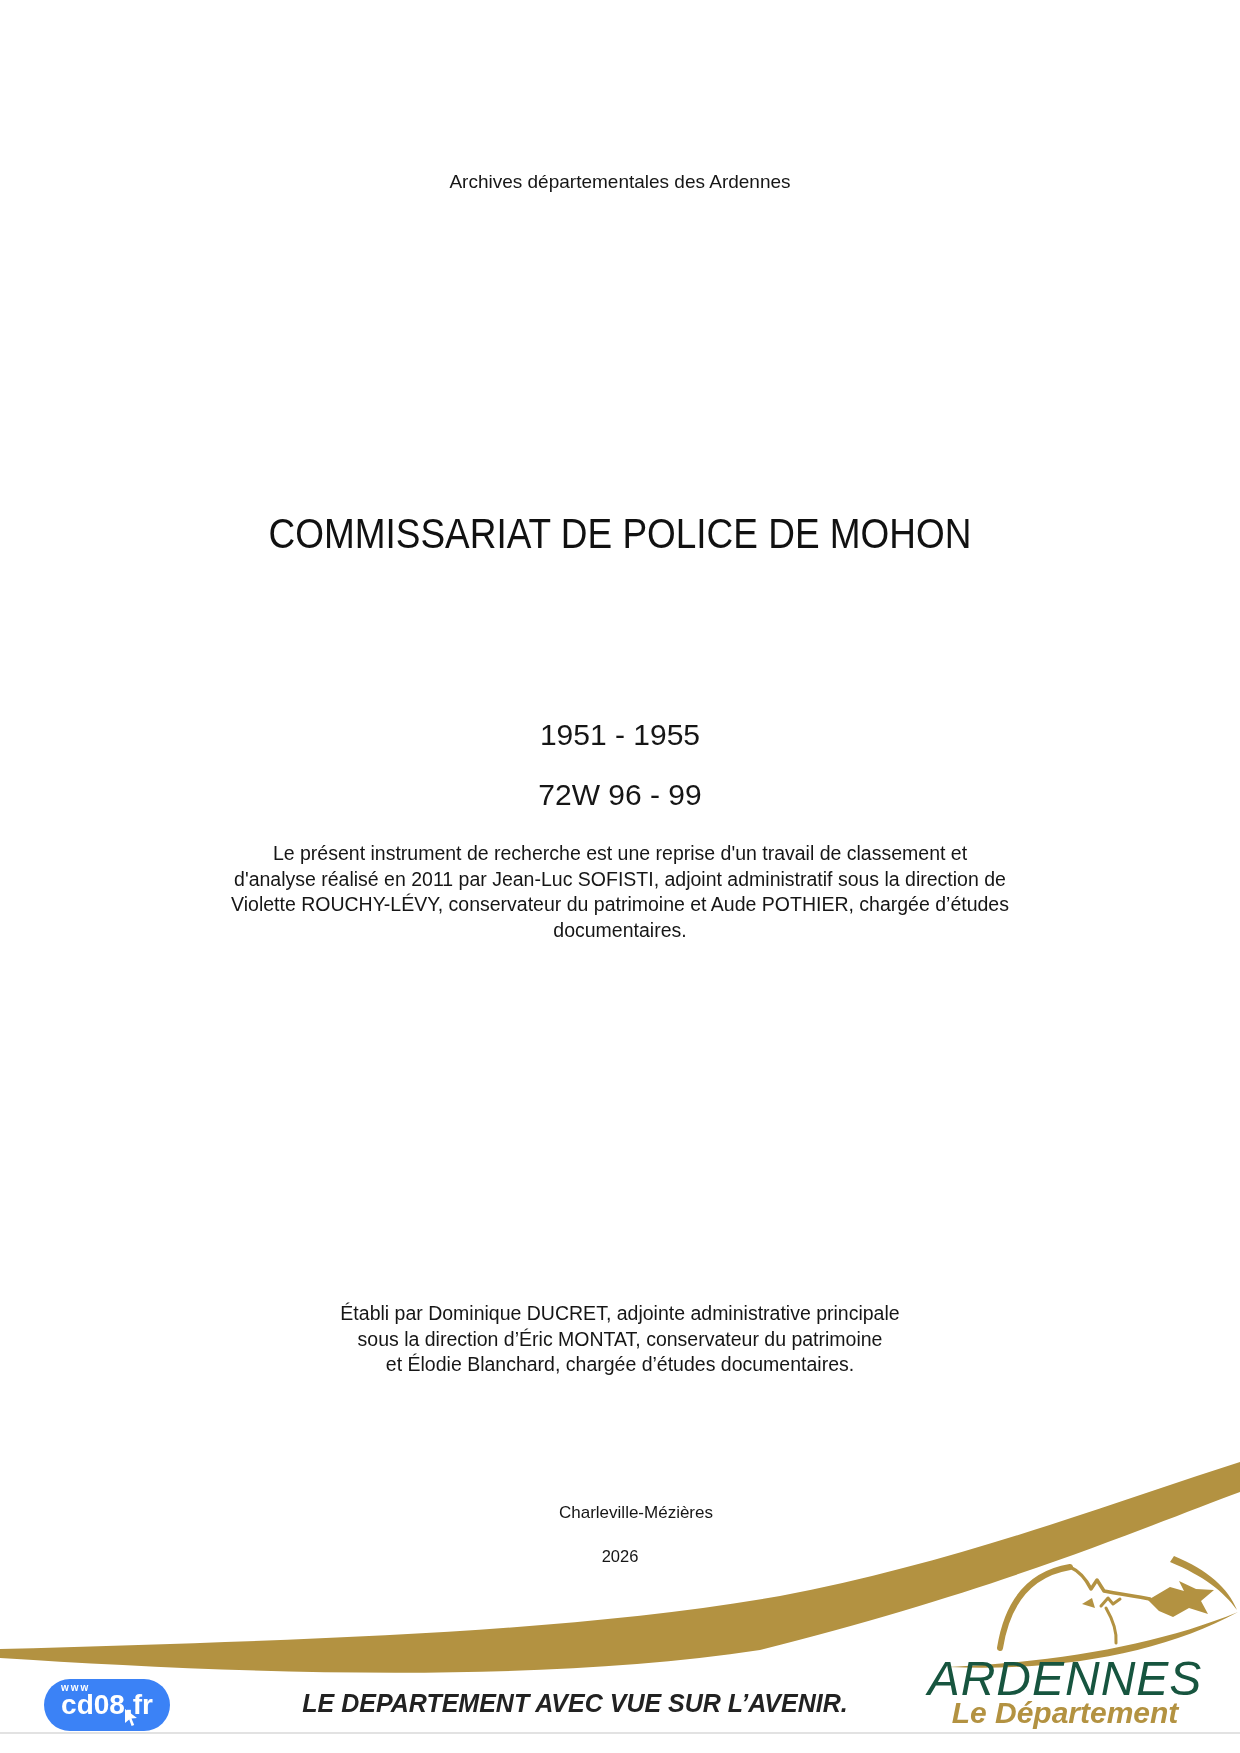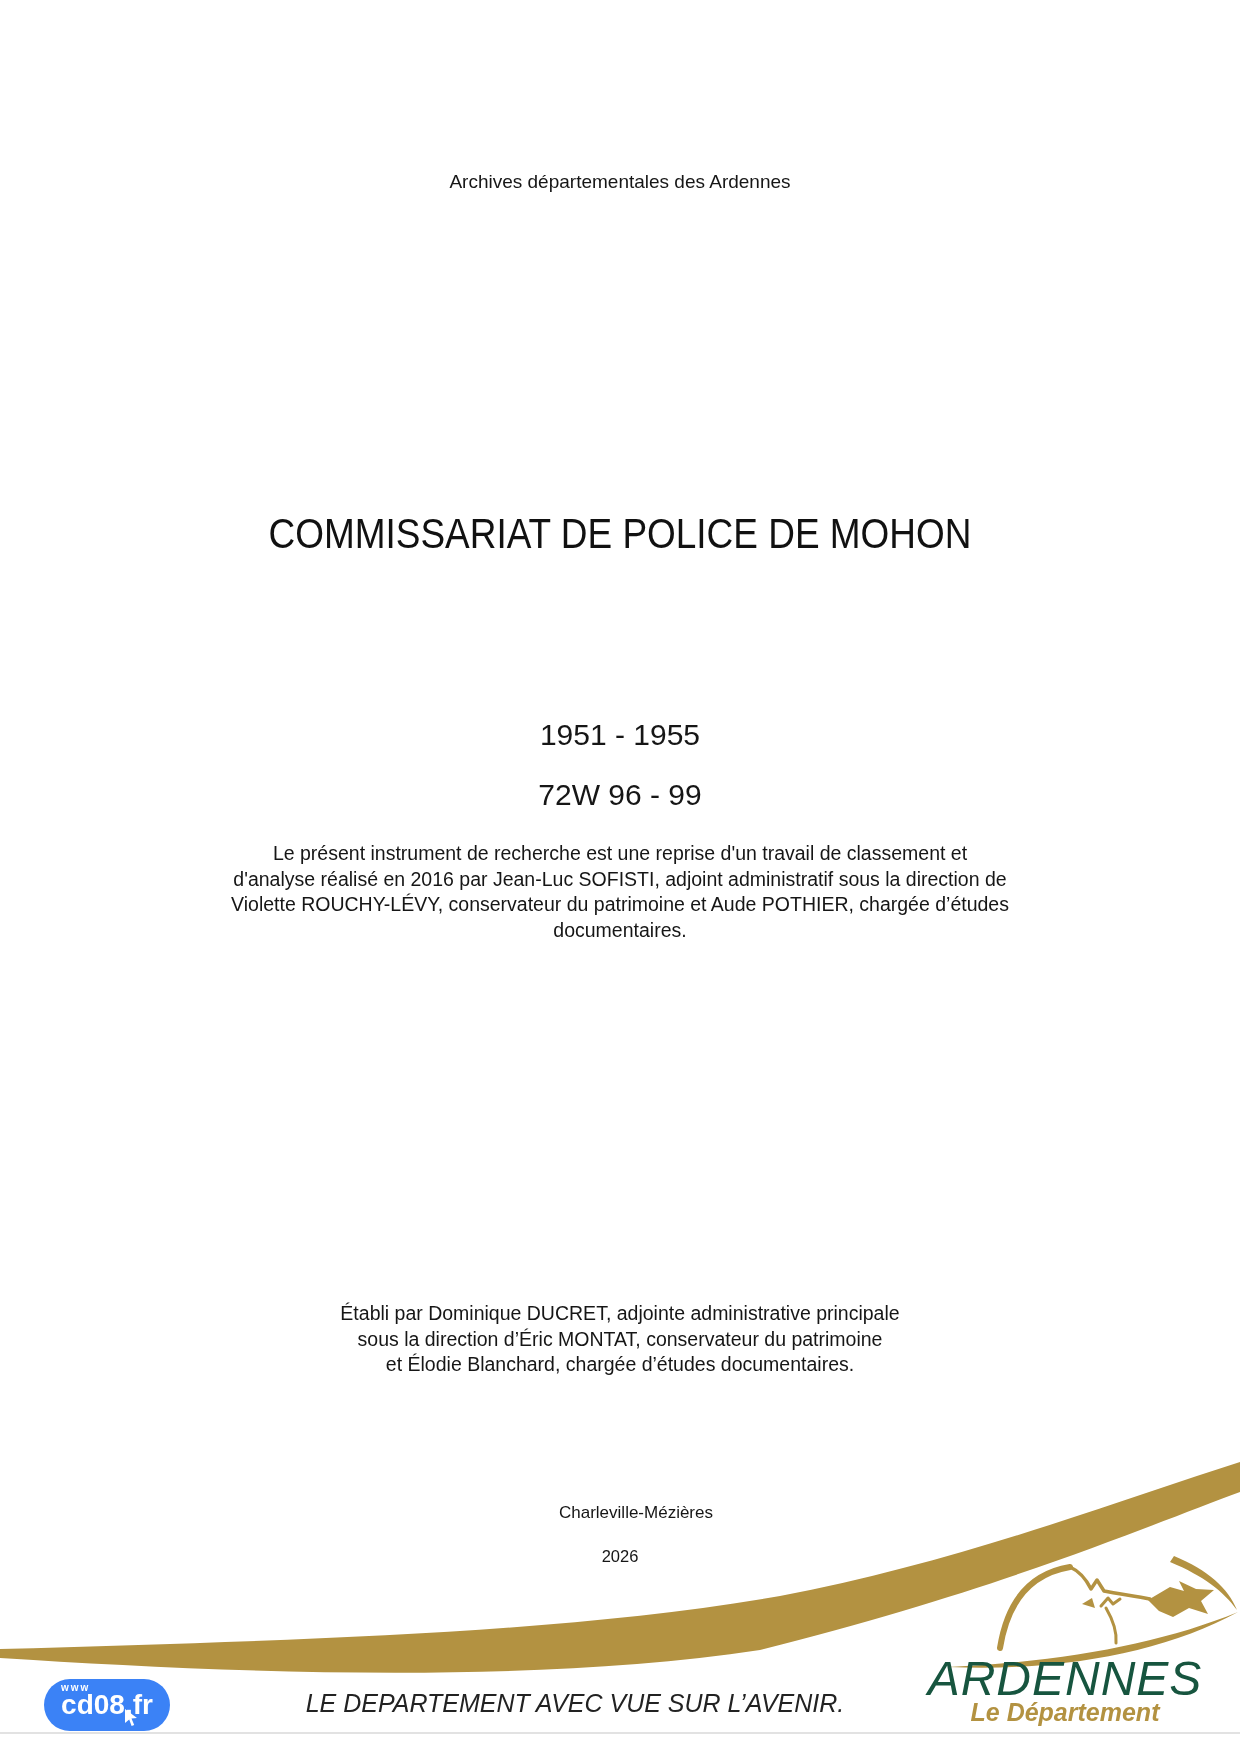--- a/index.html
+++ b/index.html
@@ -84,21 +84,21 @@
     left: 80px; top: 29px;
     width: 15px; height: 19px;
   }
 
   .slogan {
     position: absolute;
     left: 0; top: 1689px;
     width: 1150px;
     text-align: center;
     font-size: 25px;
-    font-weight: normal;
+    font-weight: bold;
     font-style: italic;
     color: #222222;
     white-space: nowrap;
   }
 
   .brand {
     position: absolute;
     left: 900px; top: 1655px;
     width: 330px;
     text-align: center;
@@ -108,21 +108,21 @@
     font-style: italic;
     letter-spacing: 1px;
     color: #17553f;
     white-space: nowrap;
   }
   .brand-sub {
     position: absolute;
     left: 900px; top: 1699px;
     width: 330px;
     text-align: center;
-    font-size: 25px;
+    font-size: 30px;
     line-height: 27px;
     font-weight: bold;
     font-style: italic;
     color: #b39241;
     white-space: nowrap;
   }
   .bottom-edge {
     position: absolute;
     left: 0; top: 1732px;
     width: 100%; height: 2px;
@@ -136,21 +136,21 @@
 
   <div class="abs institution">Archives départementales des Ardennes</div>
 
   <div class="abs doc-title">COMMISSARIAT DE POLICE DE MOHON</div>
 
   <div class="abs date-range">1951 - 1955</div>
   <div class="abs reference">72W 96 - 99</div>
 
   <div class="abs note">
     <div>Le présent instrument de recherche est une reprise d'un travail de classement et</div>
-    <div>d'analyse réalisé en 2016 par Jean-Luc SOFISTI, adjoint administratif sous la direction de</div>
+    <div>d'analyse réalisé en 2011 par Jean-Luc SOFISTI, adjoint administratif sous la direction de</div>
     <div>Violette ROUCHY-LÉVY, conservateur du patrimoine et Aude POTHIER, chargée d’études</div>
     <div>documentaires.</div>
   </div>
 
   <div class="abs credits">
     <div>Établi par Dominique DUCRET, adjointe administrative principale</div>
     <div>sous la direction d’Éric MONTAT, conservateur du patrimoine</div>
     <div>et Élodie Blanchard, chargée d’études documentaires.</div>
   </div>
 

